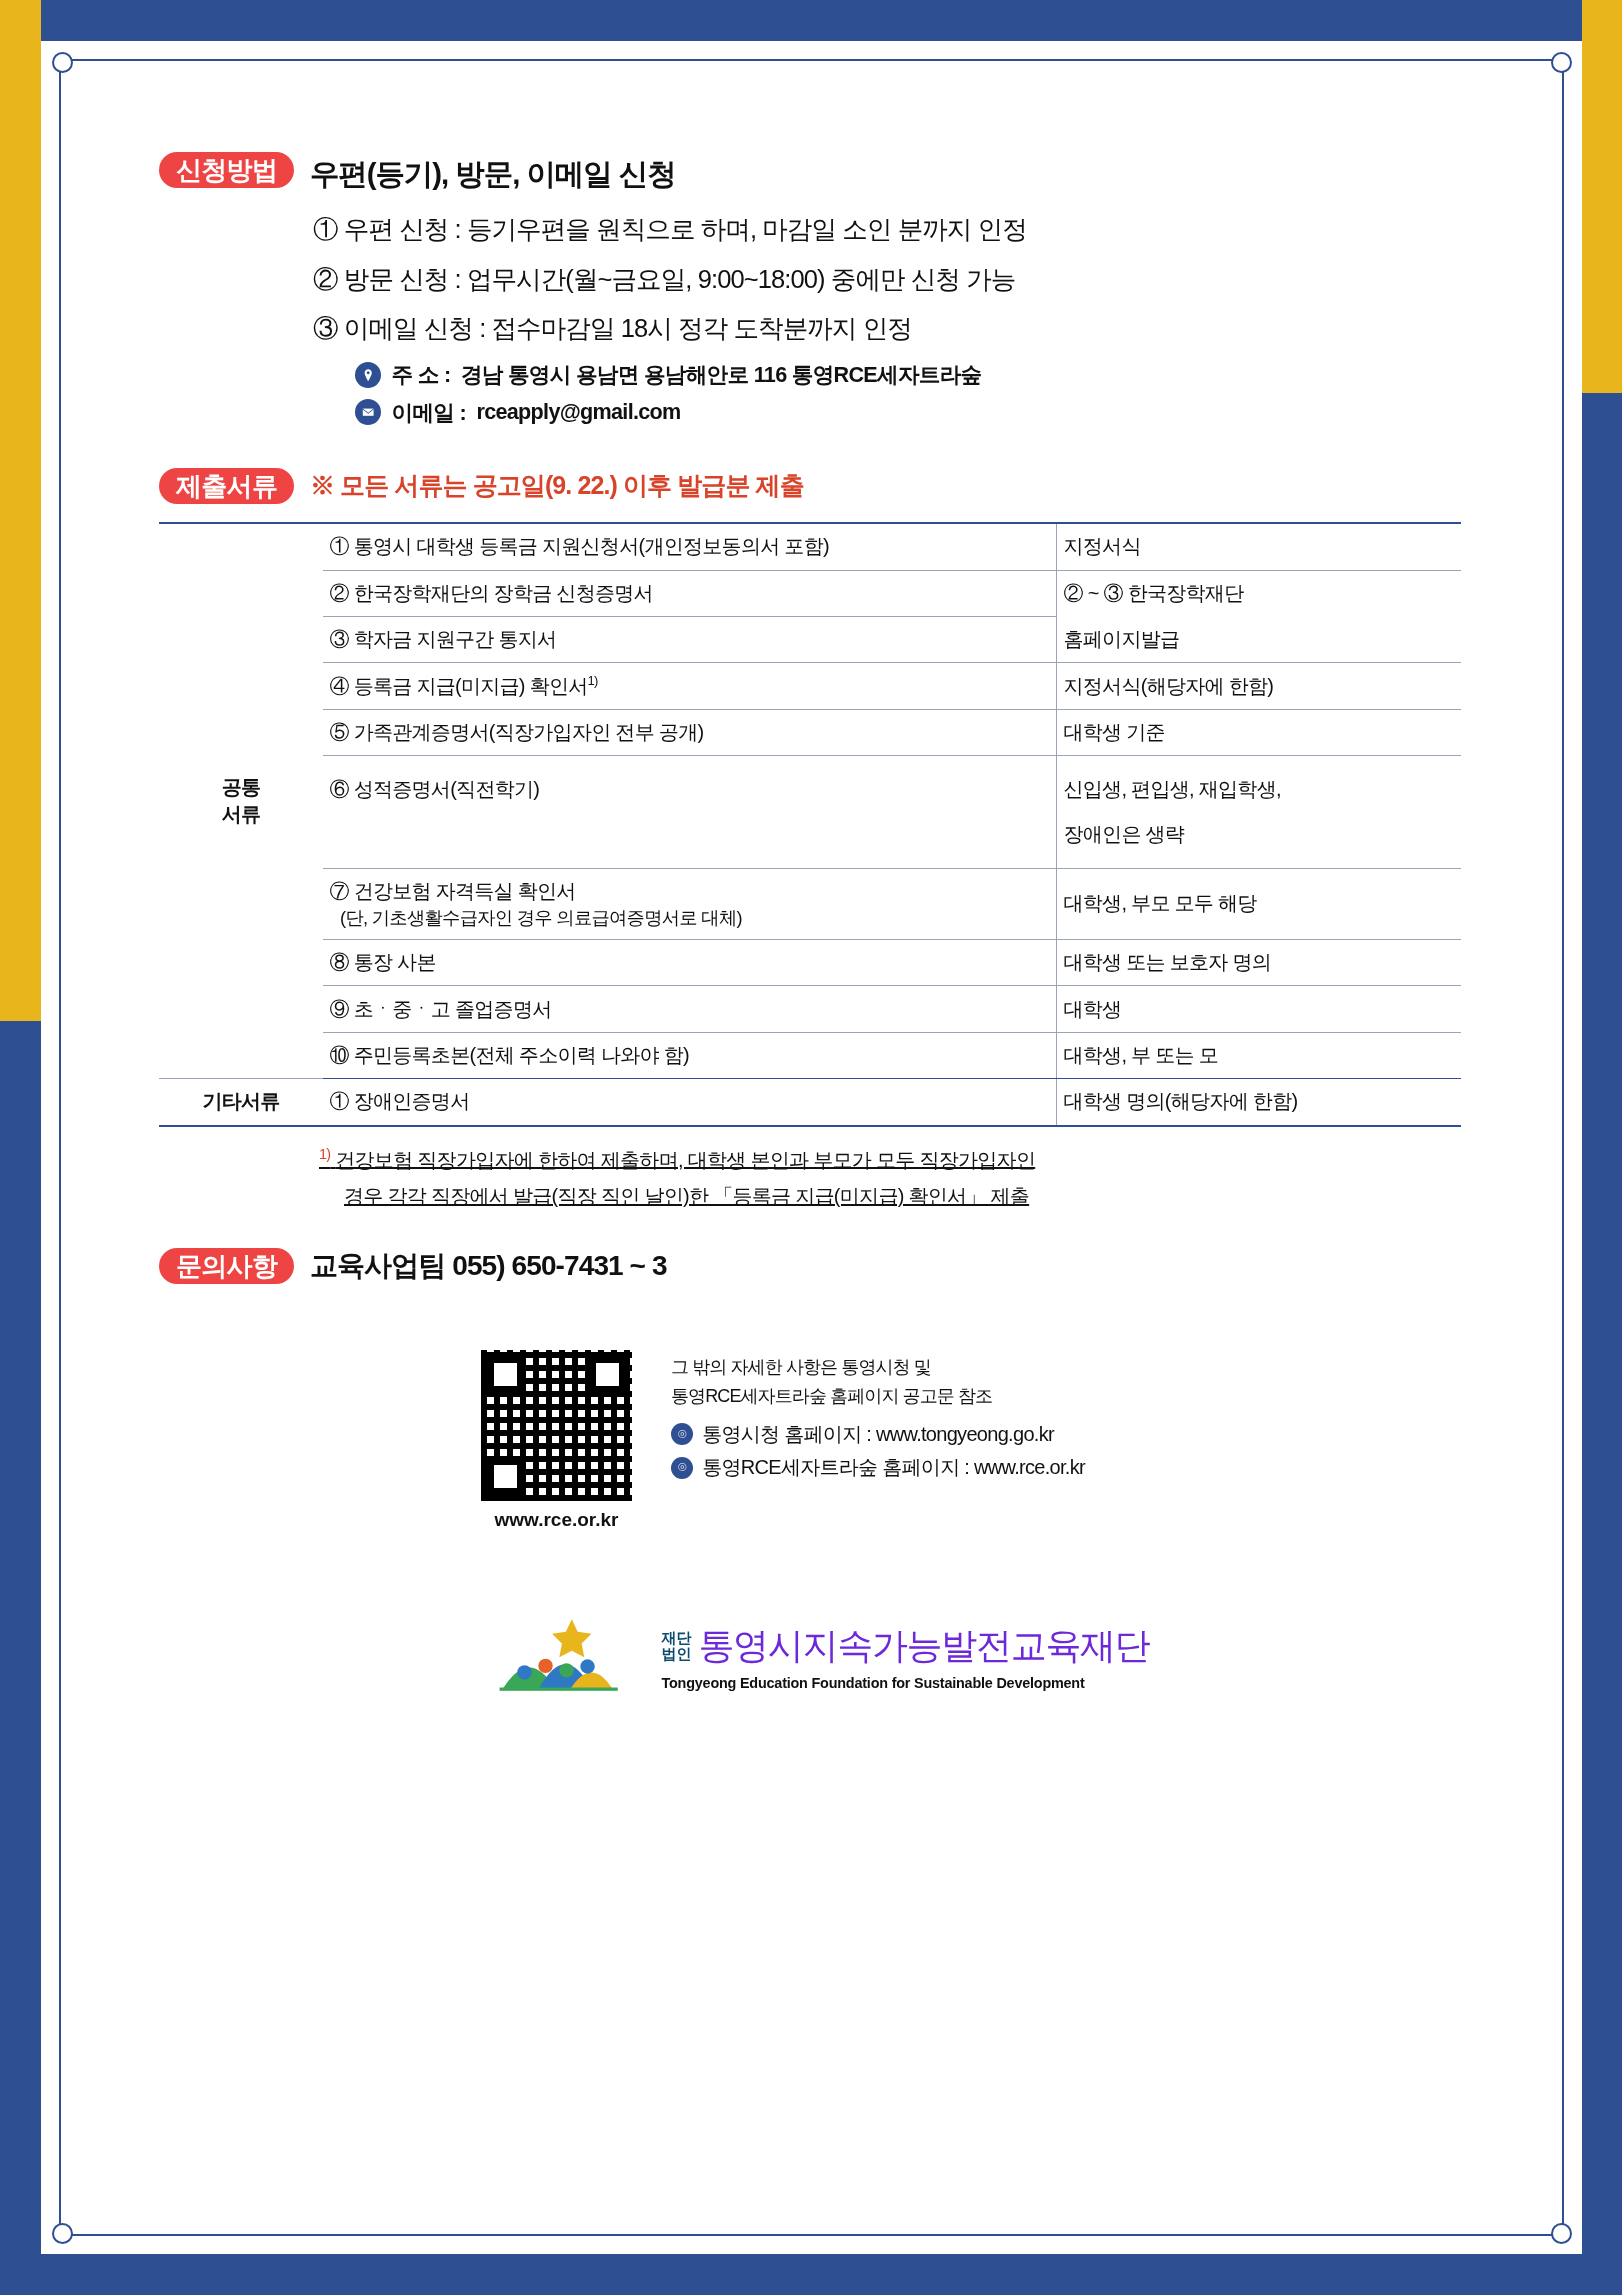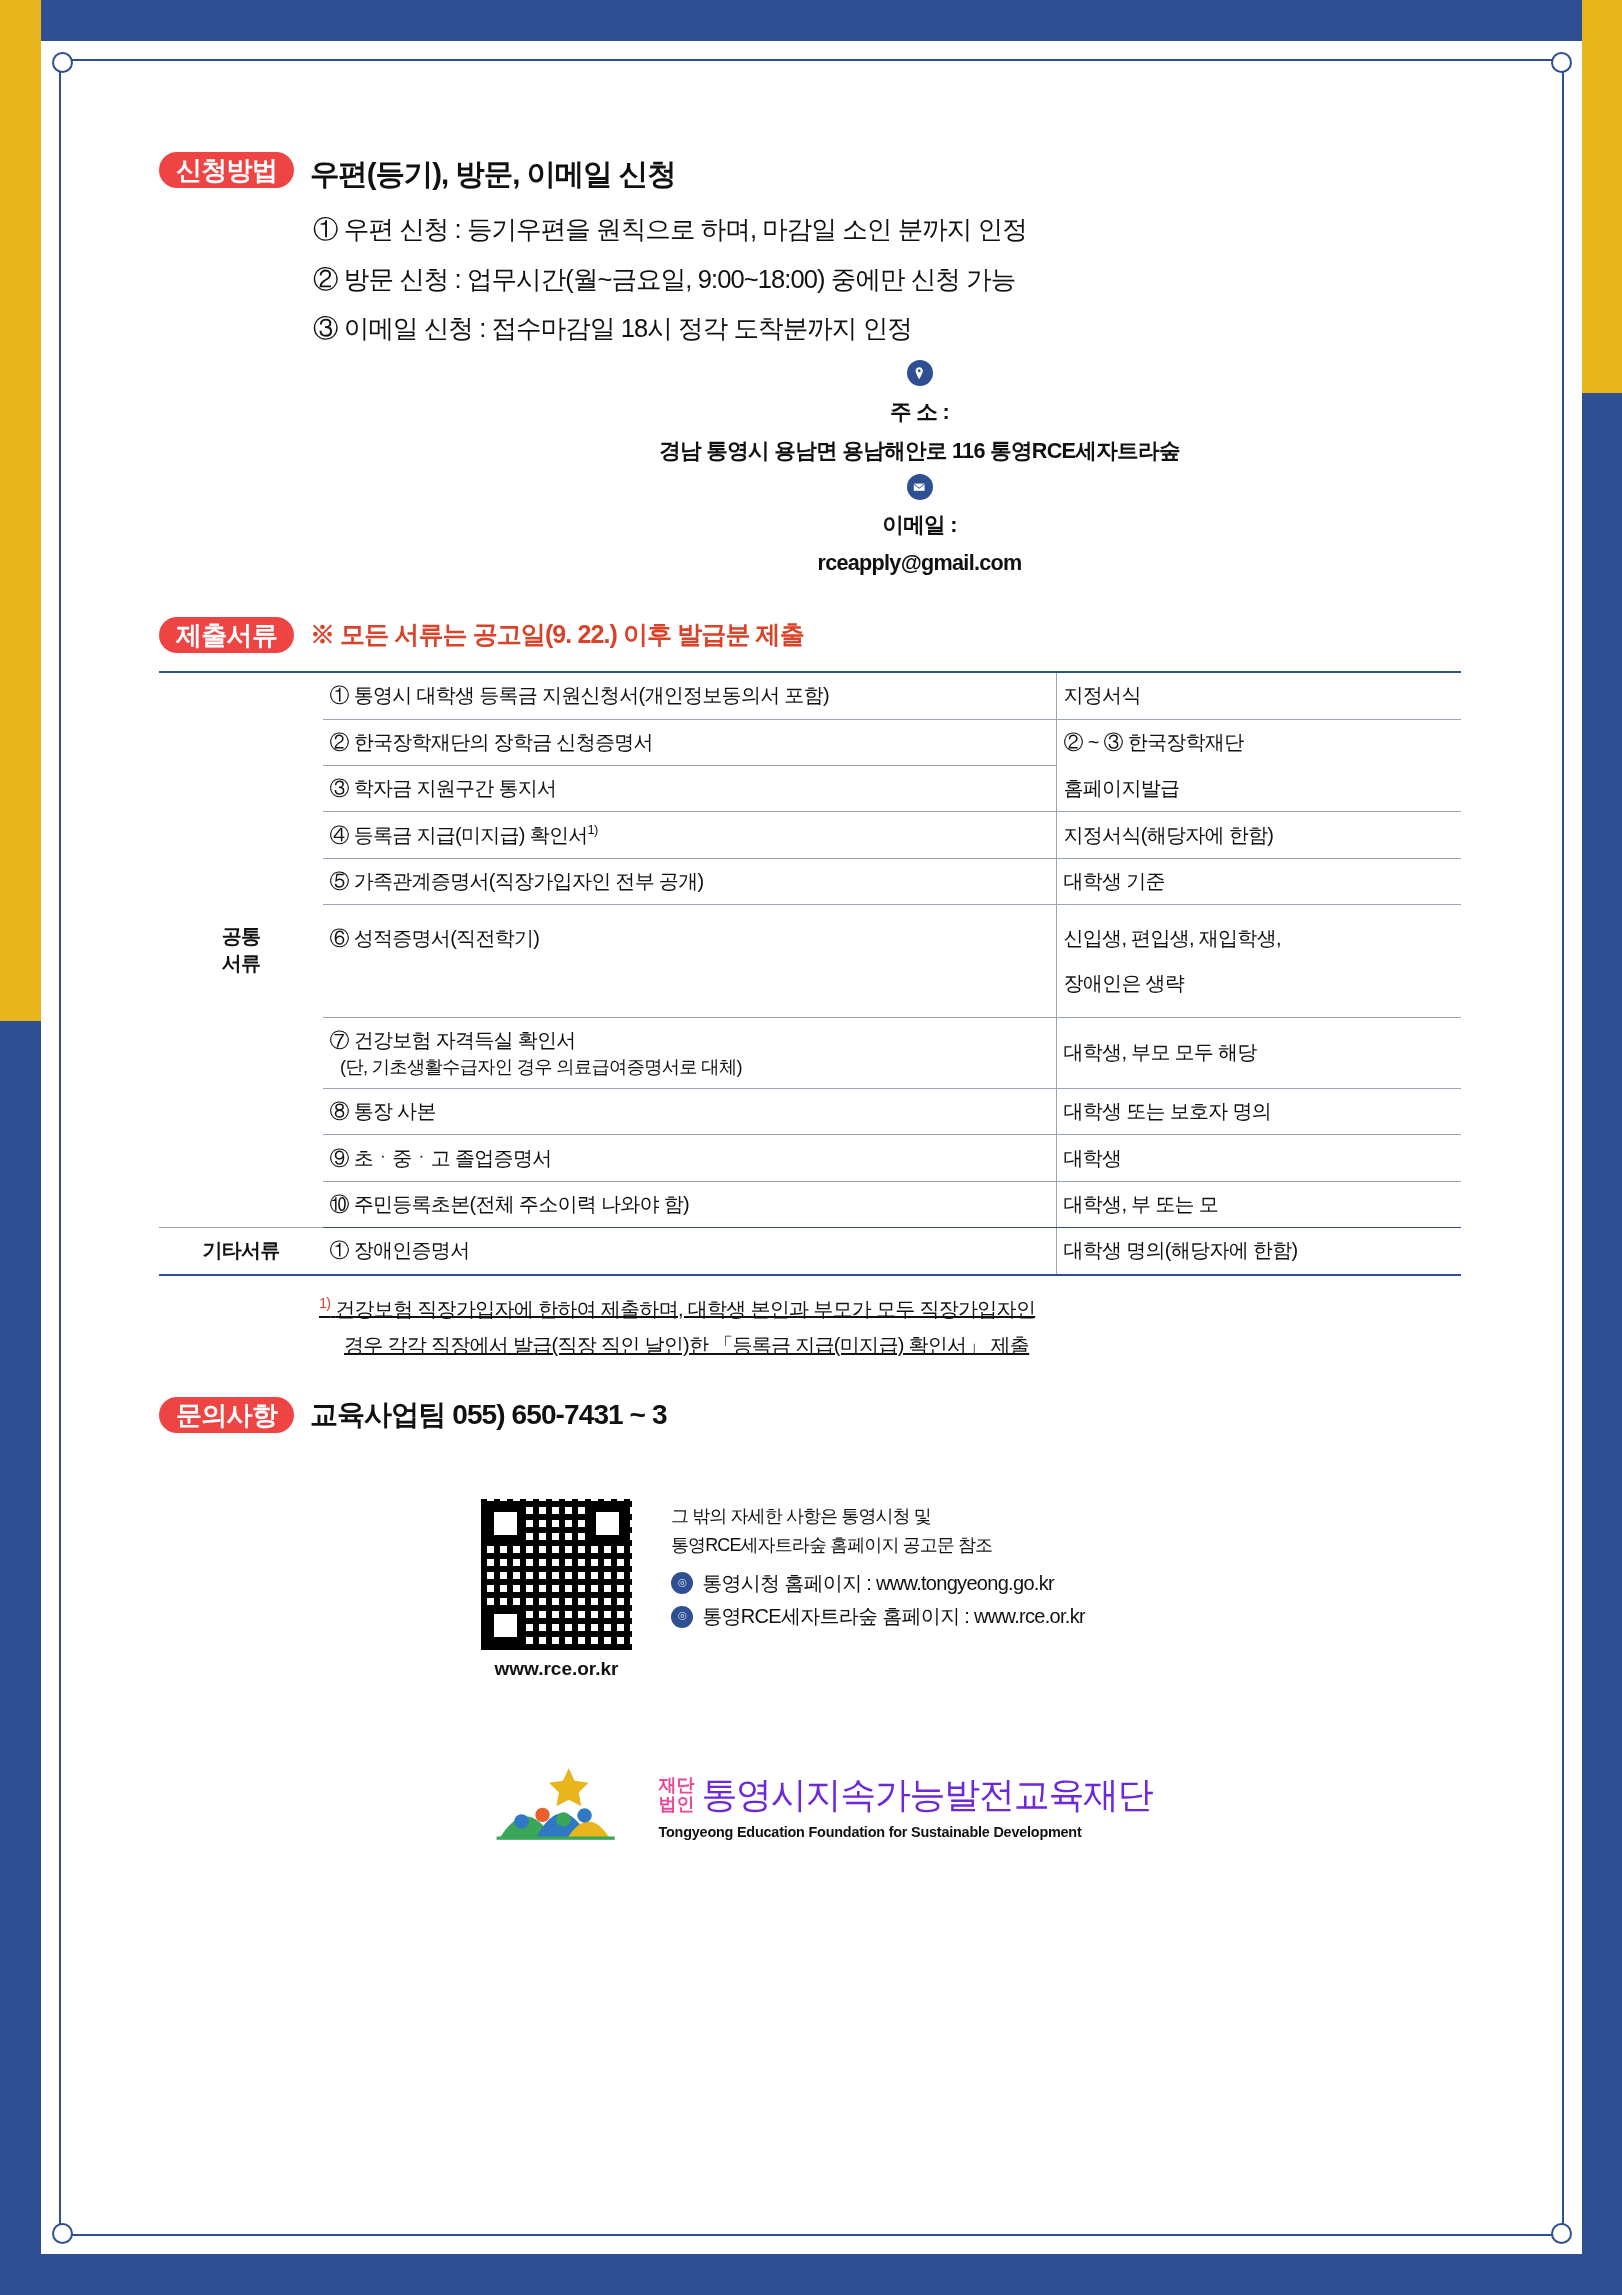--- a/index.html
+++ b/index.html
@@ -108,21 +108,20 @@
   }
   .cline {
     display: flex;
     align-items: center;
     gap: 10.5px;
     font-size: 21.6px;
     color: #111111;
     letter-spacing: -0.7px;
     margin-bottom: 8.5px;
     font-weight: bold;
-    flex-direction: column;
   }
   .pin-icon, .mail-icon {
     width: 26px; height: 26px;
     border-radius: 50%;
     background: #2e4f91;
     display: inline-flex;
     align-items: center;
     justify-content: center;
     flex: 0 0 auto;
   }
@@ -282,23 +281,23 @@
   
   .logo-block {
     margin-top: 79px;
     display: flex;
     align-items: center;
     justify-content: center;
     gap: 17px;
   }
   .logo-mark { width: 151px; height: 92px; }
   .logo-text .lt-small {
-    font-size: 18px;
-    font-weight: bold;
-    color: #ec4899;
+    font-size: 15px;
+    font-weight: bold;
+    color: #0c4a6e;
     line-height: 1.05;
     display: inline-block;
     vertical-align: middle;
     margin-right: 4px;
   }
   .logo-text .lt-main {
     font-size: 36px;
     font-weight: normal;
     color: #6d28d9;
     letter-spacing: -1.3px;

